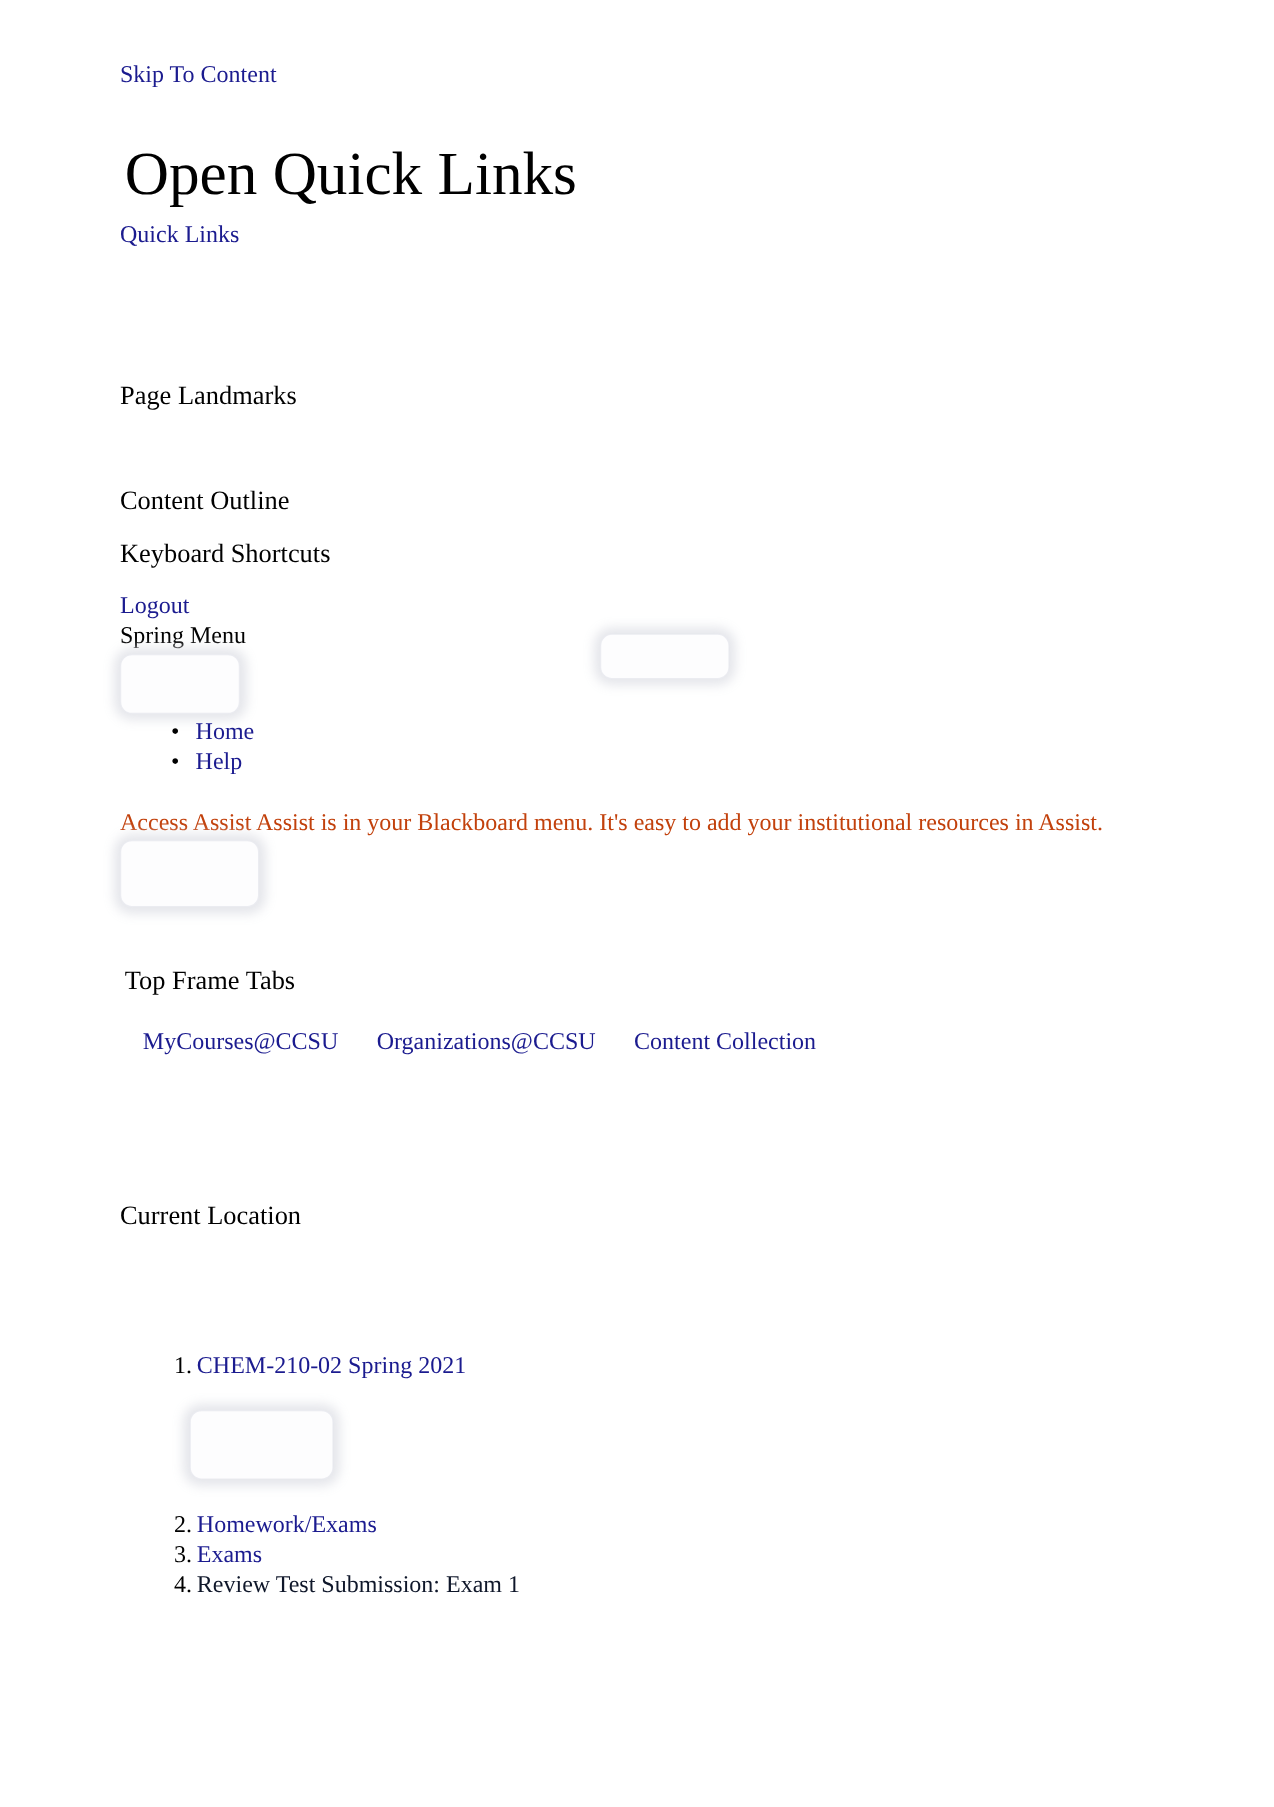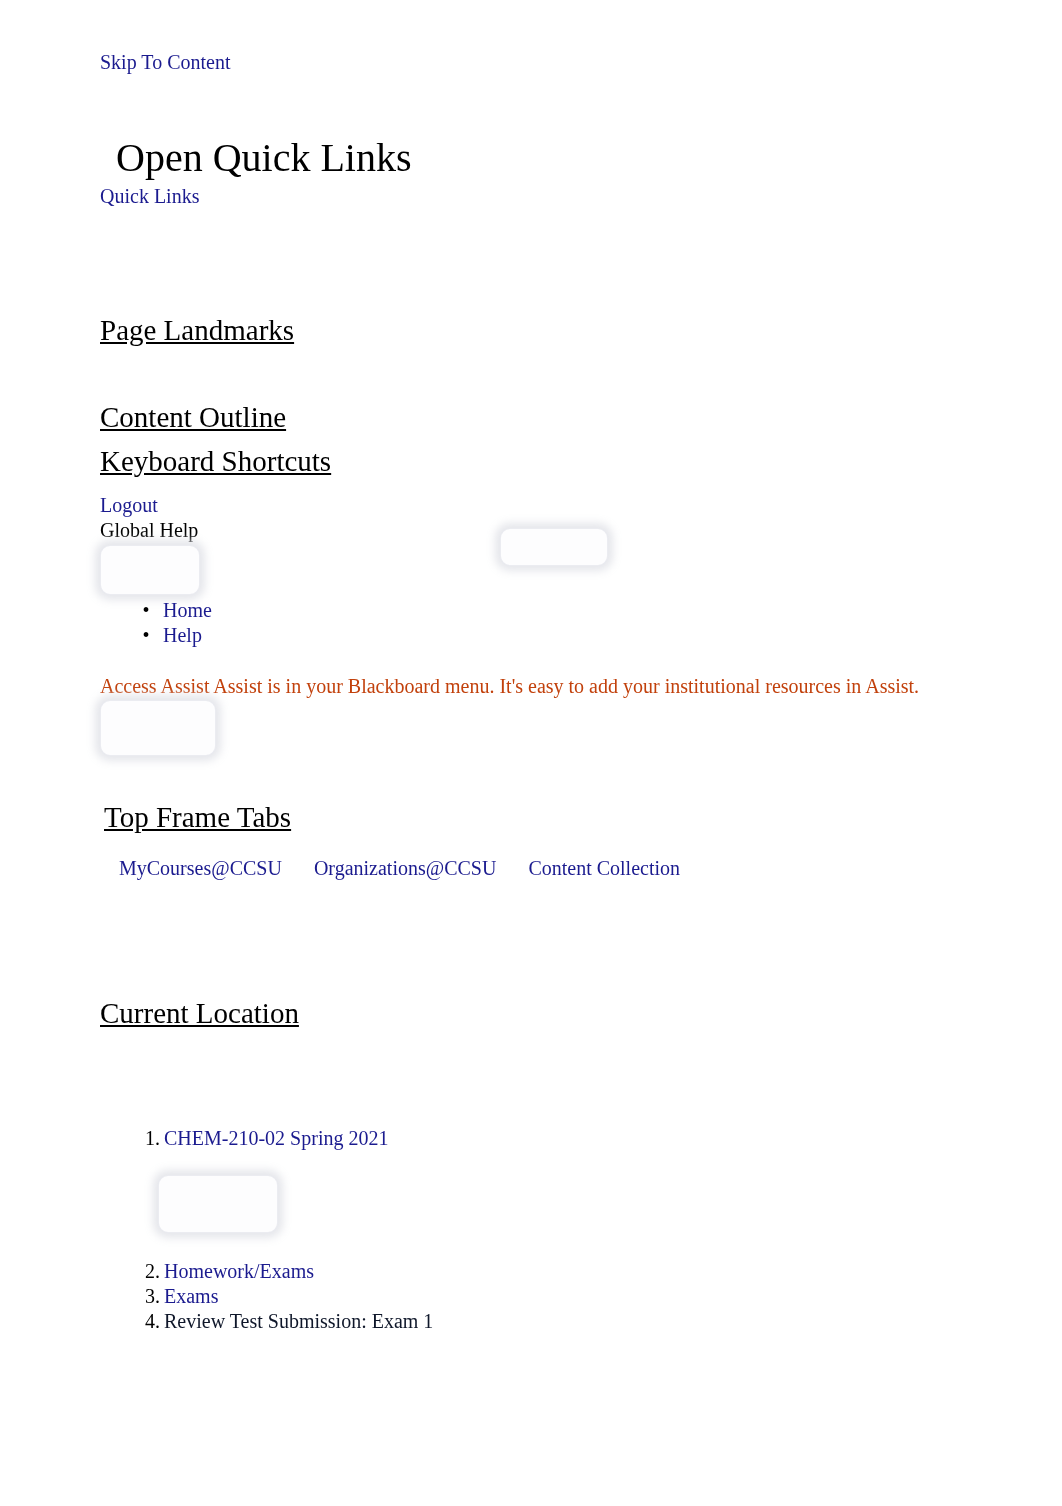--- a/index.html
+++ b/index.html
@@ -34,43 +34,42 @@
     left: 100px;
     top: 50px;
     font-size: 20px;
     line-height: 24px;
   }
 
   .page-title {
     position: absolute;
     left: 100px;
     top: 116px;
-    font-size: 40px;
+    font-size: 51px;
     line-height: 52px;
     font-weight: normal;
     letter-spacing: 0px;
-    margin: 16px;
+    margin: 4px;
   }
 
   .quick-links-link {
     position: absolute;
     left: 100px;
     top: 184px;
     font-size: 20px;
     line-height: 24px;
   }
 
   .section-h2 {
     position: absolute;
     left: 100px;
-    font-size: 29px;
+    font-size: 22px;
     line-height: 34px;
     font-weight: normal;
     margin: 0;
-    text-decoration: underline;
   }
 
   .h2-landmarks { top: 313px; }
   .h2-outline   { top: 400px; text-align: center; }
   .h2-shortcuts { top: 444px; }
   .h2-topframe  { left: 104px; top: 800px; }
   .h2-location  { top: 964px; margin-top: 32px; }
 
   .logout-link {
     position: absolute;
@@ -200,21 +199,21 @@
   <a class="quick-links-link" href="#">Quick Links</a>
 
   <h2 class="section-h2 h2-landmarks">Page Landmarks</h2>
 
   <h2 class="section-h2 h2-outline">Content Outline</h2>
 
   <h2 class="section-h2 h2-shortcuts">Keyboard Shortcuts</h2>
 
   <a class="logout-link" href="#">Logout</a>
 
-  <div class="global-menu-label">Global Help</div>
+  <div class="global-menu-label">Spring Menu</div>
 
   <div class="ghost ghost-avatar"></div>
 
   <div class="ghost ghost-activity"></div>
 
 
   <ul class="global-nav-list">
     <li>
       <span class="bullet-dot">•</span>
       <a class="link" href="#">Home</a>

